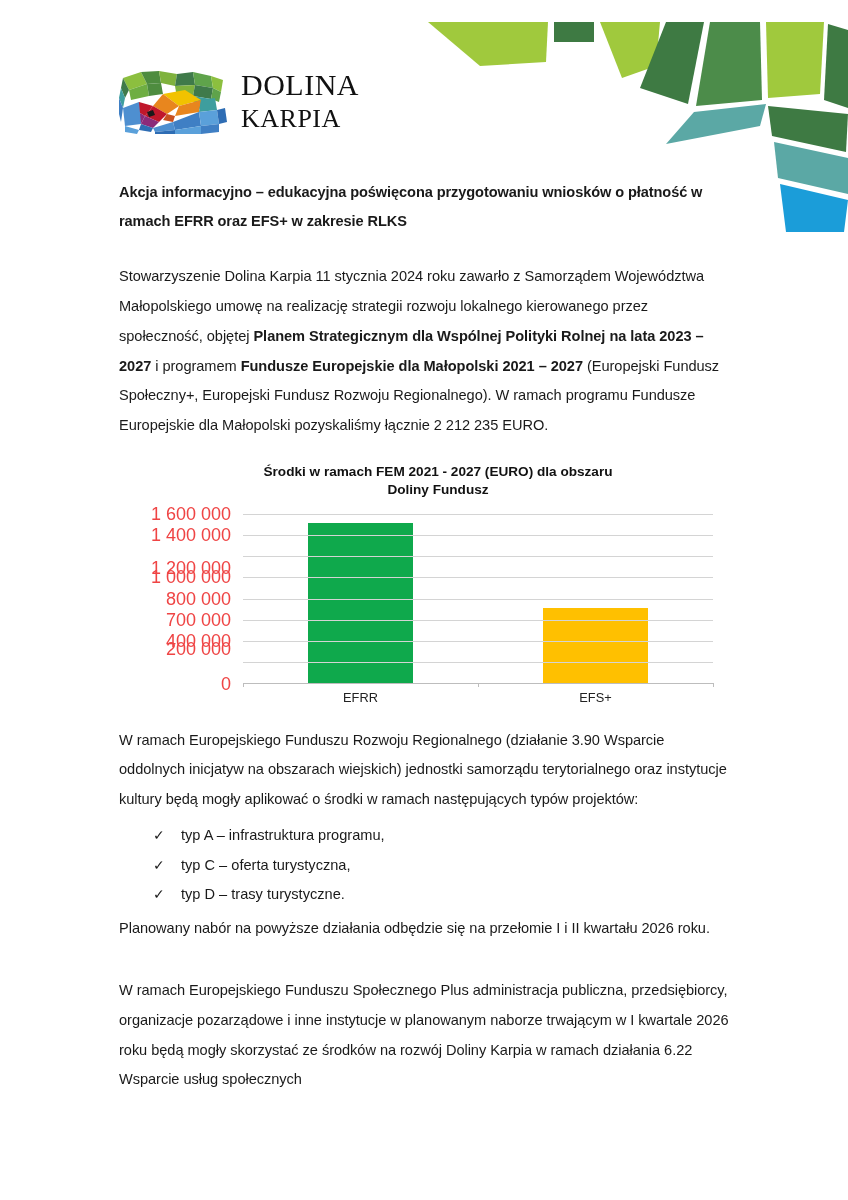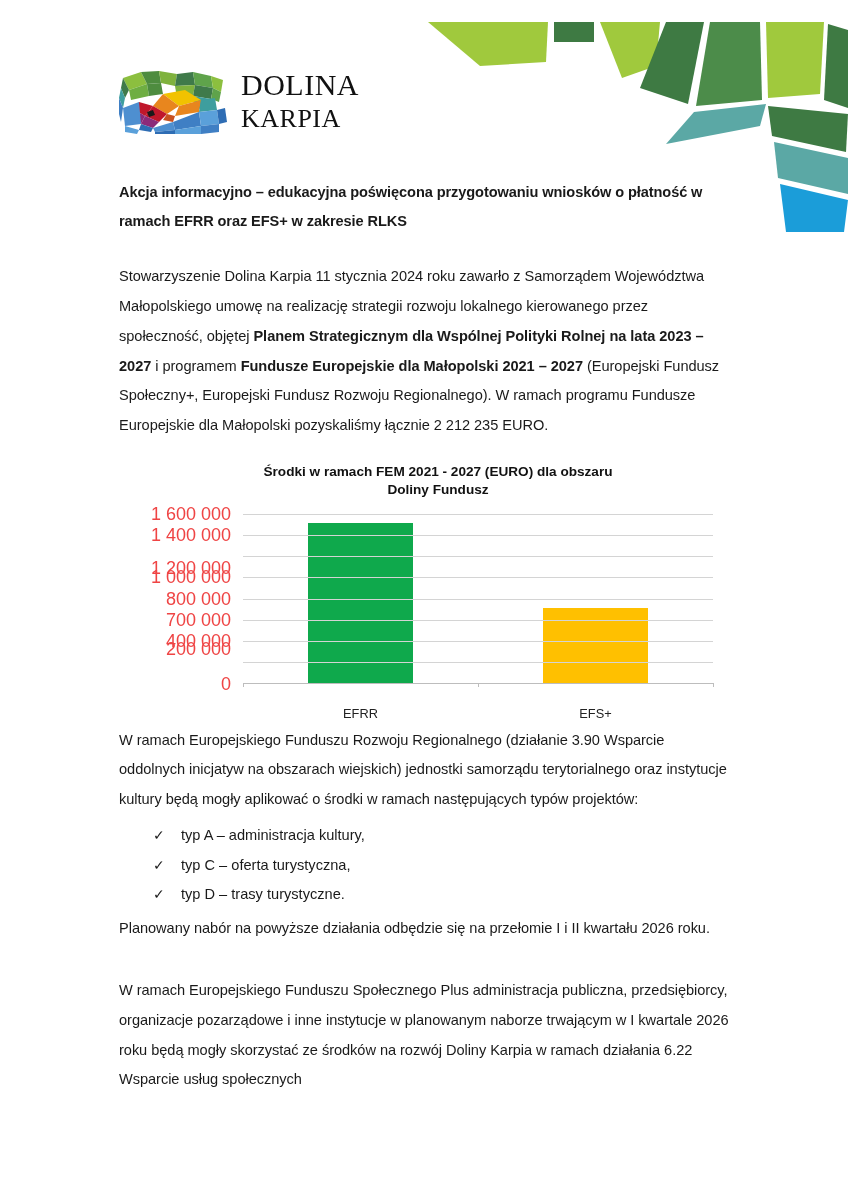--- a/index.html
+++ b/index.html
@@ -155,21 +155,21 @@
     align-items: flex-end;
   }
   .bar {
     width: 105px;
   }
 
   .x-labels {
     position: absolute;
     left: 124px;
     right: 18px;
-    top: 192px;
+    top: 176px;
     display: flex;
   }
   .x-label {
     flex: 1 1 0;
     text-align: center;
     font-size: 12.8px;
     color: #222;
   }
 </style>
 </head>
@@ -302,21 +302,21 @@
       <div class="x-labels">
           <div class="x-label">EFRR</div>
           <div class="x-label">EFS+</div>
         </div>
     </div>
   </div>
 
   <p class="para">W ramach Europejskiego Funduszu Rozwoju Regionalnego (działanie 3.90 Wsparcie oddolnych inicjatyw na obszarach wiejskich) jednostki samorządu terytorialnego oraz instytucje kultury będą mogły aplikować o środki w ramach następujących typów projektów:</p>
 
   <ul class="checklist">
-      <li><span class="tick">✓</span><span>typ A – administracja kultury,</span></li>
+      <li><span class="tick">✓</span><span>typ A – infrastruktura programu,</span></li>
       <li><span class="tick">✓</span><span>typ C – oferta turystyczna,</span></li>
       <li><span class="tick">✓</span><span>typ D – trasy turystyczne.</span></li>
     </ul>
 
   <p class="para">Planowany nabór na powyższe działania odbędzie się na przełomie I i II kwartału 2026 roku.</p>
 
   <div class="spacer-md"></div>
 
   <p class="para">W ramach Europejskiego Funduszu Społecznego Plus administracja publiczna, przedsiębiorcy, organizacje pozarządowe i inne instytucje w planowanym naborze trwającym w I kwartale 2026 roku będą mogły skorzystać ze środków na rozwój Doliny Karpia w ramach działania 6.22 Wsparcie usług społecznych</p>
 

